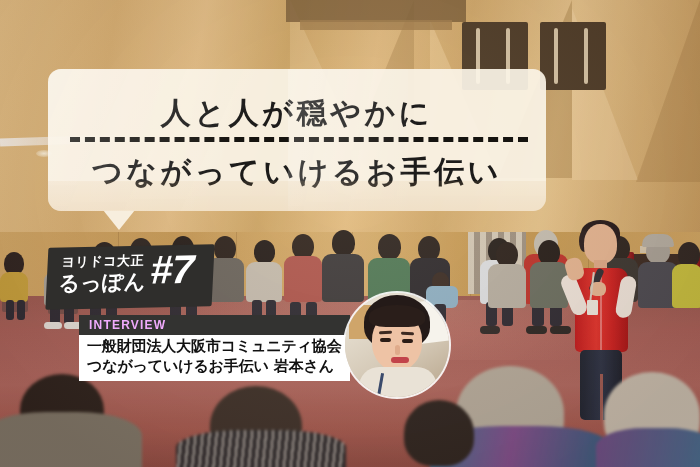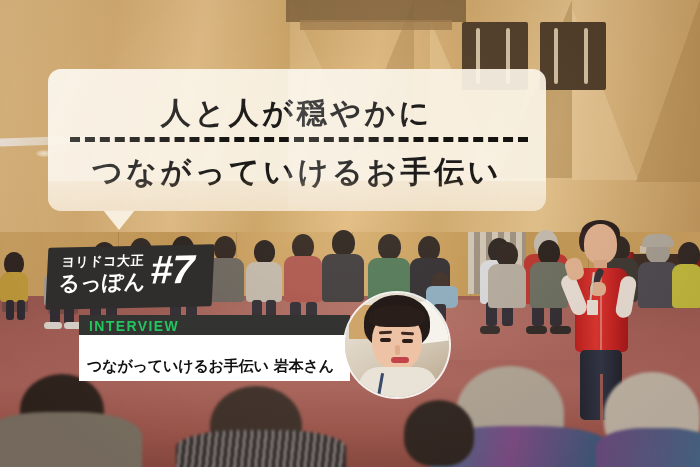--- a/index.html
+++ b/index.html
@@ -132,21 +132,21 @@
     transform:skewX(-4deg) rotate(-1.2deg);}
   .badge-l1{position:absolute;left:14px;top:6px;color:#fff;font-size:13px;font-weight:700;
     letter-spacing:.04em;font-family:"DejaVu Sans","Liberation Sans",sans-serif;white-space:nowrap;}
   .badge-l2{position:absolute;left:12px;top:22px;color:#fff;font-size:21px;font-weight:700;
     letter-spacing:.01em;font-family:"DejaVu Sans","Liberation Sans",sans-serif;white-space:nowrap;}
   .badge-num{position:absolute;left:103px;top:2px;color:#fff;font-size:40px;font-weight:700;
     font-style:italic;letter-spacing:-.02em;font-family:"Liberation Sans",sans-serif;}
 
   
   .iv-bar{position:absolute;left:79px;top:315px;width:271px;height:20px;background:#333331;}
-  .iv-bar span{position:absolute;left:10px;top:3px;color:#22c55e;font-size:14px;font-weight:700;
+  .iv-bar span{position:absolute;left:10px;top:3px;color:#f0abfc;font-size:12px;font-weight:700;
     letter-spacing:.10em;font-family:"Liberation Sans",sans-serif;}
   .iv-body{position:absolute;left:79px;top:335px;width:271px;height:46px;background:#fff;}
   .iv-body .ln{position:absolute;left:8px;color:#111;font-size:15px;font-weight:700;
     letter-spacing:-.01em;font-family:"DejaVu Sans","Liberation Sans",sans-serif;white-space:nowrap;}
   .iv-body .ln.a{top:2px;}
   .iv-body .ln.b{top:22px;}
 
   
   .portrait{position:absolute;left:345px;top:293px;width:104px;height:104px;border-radius:50%;
     overflow:hidden;background:#d9cfc2;box-shadow:0 0 0 2px rgba(255,255,255,.9);}
@@ -369,20 +369,21 @@
   <div class="badge-inner">
     <div class="badge-l1">ヨリドコ大正</div>
     <div class="badge-l2">るっぽん</div>
     <div class="badge-num">#7</div>
   </div>
 
   <div class="iv-bar">
     <span>INTERVIEW</span>
   </div>
   <div class="iv-body">
+    <div class="ln a">一般財団法人大阪市コミュニティ協会</div>
     <div class="ln b">つながっていけるお手伝い 岩本さん</div>
   </div>
 
   <div class="portrait">
     <div class="pt-bg"></div>
     <div class="pt-paper2"></div>
     <div class="pt-paper"></div>
     <div class="pt-hair"></div>
     <div class="pt-face"></div>
     <div class="pt-fringe"></div>

